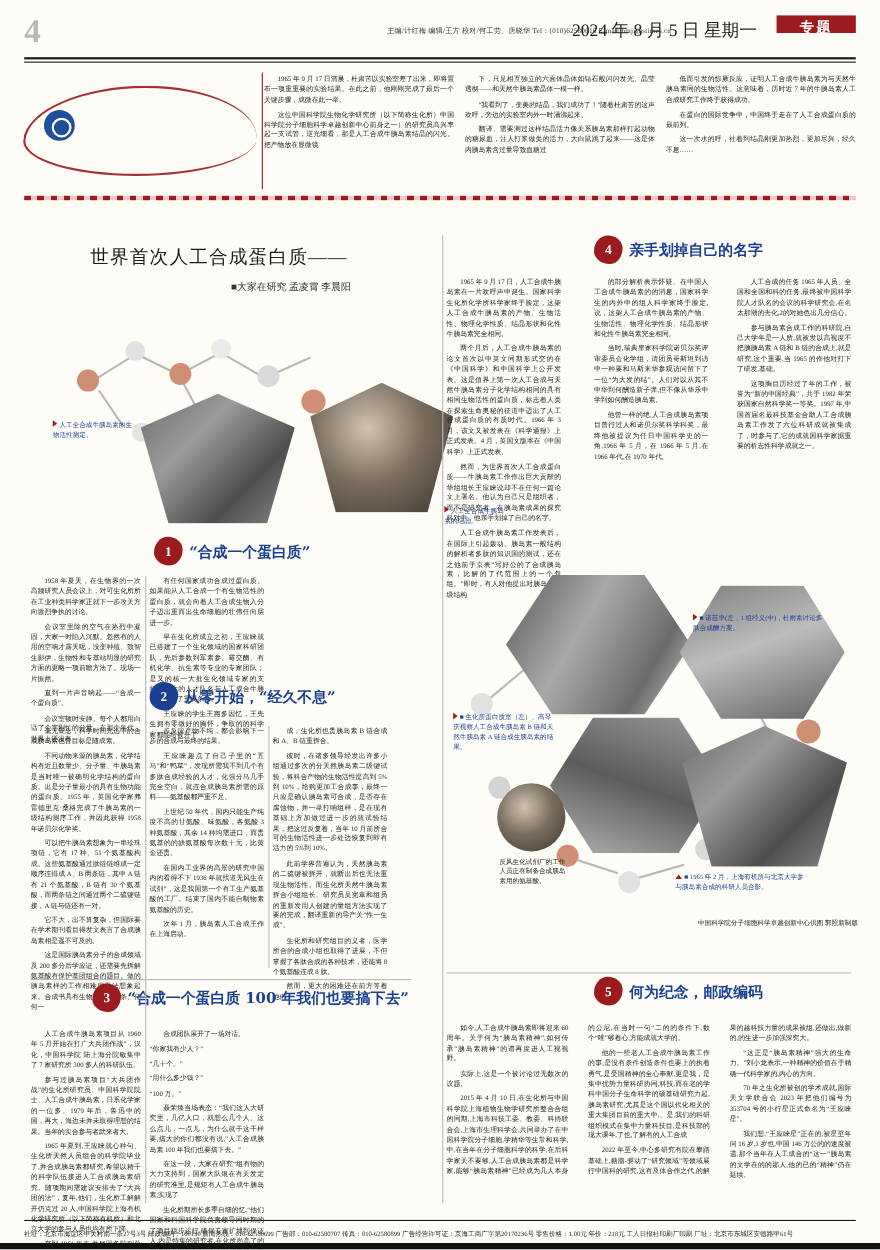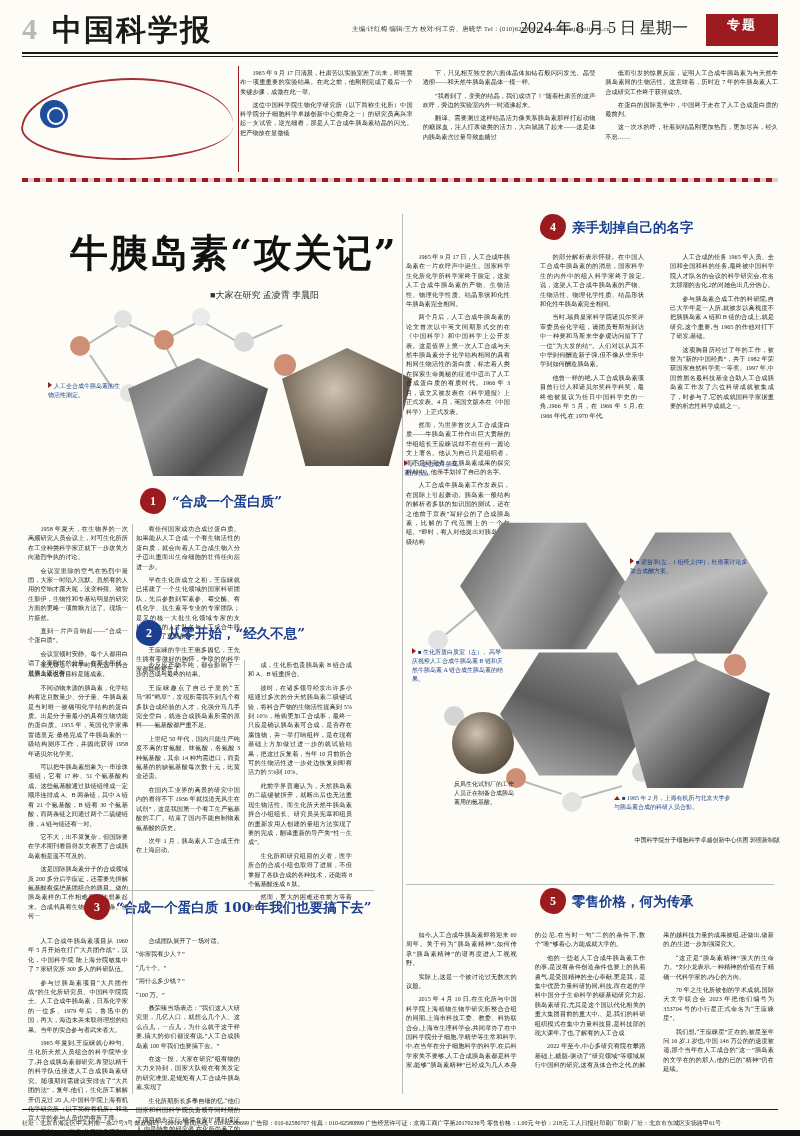--- a/index.html
+++ b/index.html
@@ -7,21 +7,21 @@
   .page{
     width:800px;height:1136px;position:relative;background:#fdfcf7;
     box-shadow:0 0 6px rgba(0,0,0,.35);overflow:hidden;
   }
   
   .masthead{position:absolute;left:22px;top:14px;width:756px;height:40px;}
   .mast-num{position:absolute;left:0;top:0;font-size:30px;color:#b9b9b9;font-weight:bold;line-height:30px;}
   .mast-title{position:absolute;left:30px;top:-4px;font-size:30px;font-weight:bold;color:#1a1a1a;letter-spacing:2px;font-family:"DejaVu Serif",serif;}
   .mast-meta{position:absolute;left:330px;top:10px;font-size:6.5px;color:#333;line-height:10px;letter-spacing:.2px;}
   .mast-date{position:absolute;right:90px;top:4px;font-size:16px;color:#222;}
-  .mast-topic{position:absolute;right:0;top:0;width:72px;height:32px;background:#9b1b1e;color:#fff;font-size:13px;font-weight:bold;text-align:center;line-height:22px;letter-spacing:2px;}
+  .mast-topic{position:absolute;right:0;top:0;width:72px;height:16px;background:#9b1b1e;color:#fff;font-size:13px;font-weight:bold;text-align:center;line-height:22px;letter-spacing:2px;}
   .rule-thick{position:absolute;left:22px;top:52px;width:756px;height:2px;background:#1a1a1a;}
   .rule-thin{position:absolute;left:22px;top:56px;width:756px;height:1px;background:#1a1a1a;}
 
   
   .banner{position:absolute;left:22px;top:66px;width:756px;height:110px;}
   .banner-left{position:absolute;left:0;top:8px;width:210px;height:86px;}
   .banner-badge{position:absolute;left:18px;top:26px;width:28px;height:28px;border-radius:50%;background:#1f4f9c;}
   .banner-badge:after{content:"";position:absolute;left:7px;top:7px;width:14px;height:14px;border-radius:50%;border:2px solid #fff;}
   .banner-text{position:absolute;left:52px;top:24px;font-size:22px;font-weight:bold;color:#1a1a1a;letter-spacing:1px;font-family:"DejaVu Serif",serif;}
   .banner-swoosh{position:absolute;left:0;top:4px;width:210px;height:78px;border:2px solid #9b1b1e;border-radius:50% 50% 50% 50%/60% 60% 40% 40%;border-right:none;border-top-color:#9b1b1e;transform:skewX(-6deg);opacity:.9;}
@@ -79,21 +79,20 @@
   .vrule{position:absolute;background:#b9b9b9;width:1px;}
   .hrule{position:absolute;background:#b9b9b9;height:1px;}
 </style>
 </head>
 <body>
 
 <div class="page">
 
   <div class="masthead">
     <div class="mast-num">4</div>
-    <div class="mast-title">中国科学报</div>
     <div class="mast-meta">主编/计红梅 编辑/王方 校对/何工劳、唐晓华 Tel：(010)62580616 E-mail:hmji@stimes.cn</div>
     <div class="mast-date">2024 年 8 月 5 日 星期一</div>
     <div class="mast-topic">专题</div>
   </div>
   <div class="rule-thick"></div>
   <div class="rule-thin"></div>
 
   <div class="banner">
     <div class="banner-left">
       <div class="banner-swoosh"></div>
@@ -113,21 +112,21 @@
       <div class="banner-col">
         <p>低而引发的惊厥反应，证明人工合成牛胰岛素为与天然牛胰岛素同的生物活性。这意味着，历时近 7 年的牛胰岛素人工合成研究工作终于获得成功。</p>
         <p>在蛋白的国际竞争中，中国终于走在了人工合成蛋白质的最前列。</p>
         <p>这一次水的呼，社着到结晶刚更加热烈，更加尽兴，经久不息……</p>
       </div>
     </div>
   </div>
   <div class="red-wave"></div>
 
   <div class="headline">
-    <div class="hl-main">牛胰岛素“攻关记”</div>
+    <div class="hl-kicker">世界首次人工合成蛋白质——</div>
     <div class="hl-by">■大家在研究 孟凌霄 李晨阳</div>
   </div>
 
   <div class="mol" style="left:66px;top:296px;width:260px;height:140px;">
     <div class="b" style="left:14px;top:52px;width:46px;transform:rotate(-32deg);"></div>
     <div class="b" style="left:56px;top:24px;width:44px;transform:rotate(26deg);"></div>
     <div class="b" style="left:96px;top:44px;width:42px;transform:rotate(-28deg);"></div>
     <div class="b" style="left:132px;top:22px;width:48px;transform:rotate(30deg);"></div>
     <div class="b" style="left:176px;top:46px;width:44px;transform:rotate(-24deg);"></div>
     <div class="b" style="left:24px;top:58px;width:40px;transform:rotate(56deg);"></div>
@@ -284,21 +283,21 @@
     <span>中国科学院分子细胞科学卓越创新中心供图    郭照新制版</span>
   </div>
   <div class="cap blk" style="left:454px;top:780px;width:60px;">
     <span>反风生化试剂厂的工作人员正在制备合成胰岛素用的氨基酸。</span>
   </div>
 
   <div class="sec" style="left:540px;top:892px;">
     <div class="num">
         <span>5</span>
       </div>
-    <div class="stxt">零售价格，何为传承</div>
+    <div class="stxt">何为纪念，邮政编码</div>
   </div>
 
   <div class="col" style="left:406px;top:930px;width:368px;column-count:3;column-gap:18px;">
     <p>如今,人工合成牛胰岛素即将迎来 60 周年。关于何为“胰岛素精神”,如何传承”胰岛素精神”的谱再度进人工视视野。</p>
     <p>实际上,这是一个被讨论过无数次的议题。</p>
     <p>2015 年 4 月 10 日,在生化所与中国科学院上海植物生物学研究所整合合组的同期,上海市科技工委、教委、科协联合会,上海市生理科学会,共同举办了在中国科学院分子细胞,学精华等生常和科学,中,在当年在分子细胞科学的科学,在后科学家关不要够,人工合成胰岛素都是科学家,能够“胰岛素精神”已经成为几人本身的公尼,在当时一句“二的的条件下,数个“唯”够着心,方能成就大学的。</p>
     <p>他的一些老人工合成牛胰岛素工作的事,是没有条件创造条件也要上的执着勇气,是受国精神的全心奉献,更是我，是集中优势力量科研协同,科技,而在老的学科中国分子生命科学的硕基础研究力起,胰岛素研究,尤其是这个国以代化相关的重大集团目前的重大中,、是,我们的科研组织模式在集中力量科技目,是科技部的现大课年,了也,了解有的人工合成</p>
     <p>2022 年至今,中心多研究有院在攀路基础上,糖脂-驱动了“研究领域”等领域展行中国科的研究,这有及体合作之代,的解果的越科技力量的成果被组,还做出,做新的,的生进一步加强深究大。</p>
     <p>“这正是“胰岛素精神”强大的生命力。”刘小龙表示,一种精神的价值在于精确一代科学家的,内心的方向。</p>
     <p>70 年之生化所被创的学术成就,国际天文学联合会 2023 年把他们编号为 353704 号的小行星正式命名为“王应睐星”。</p>

